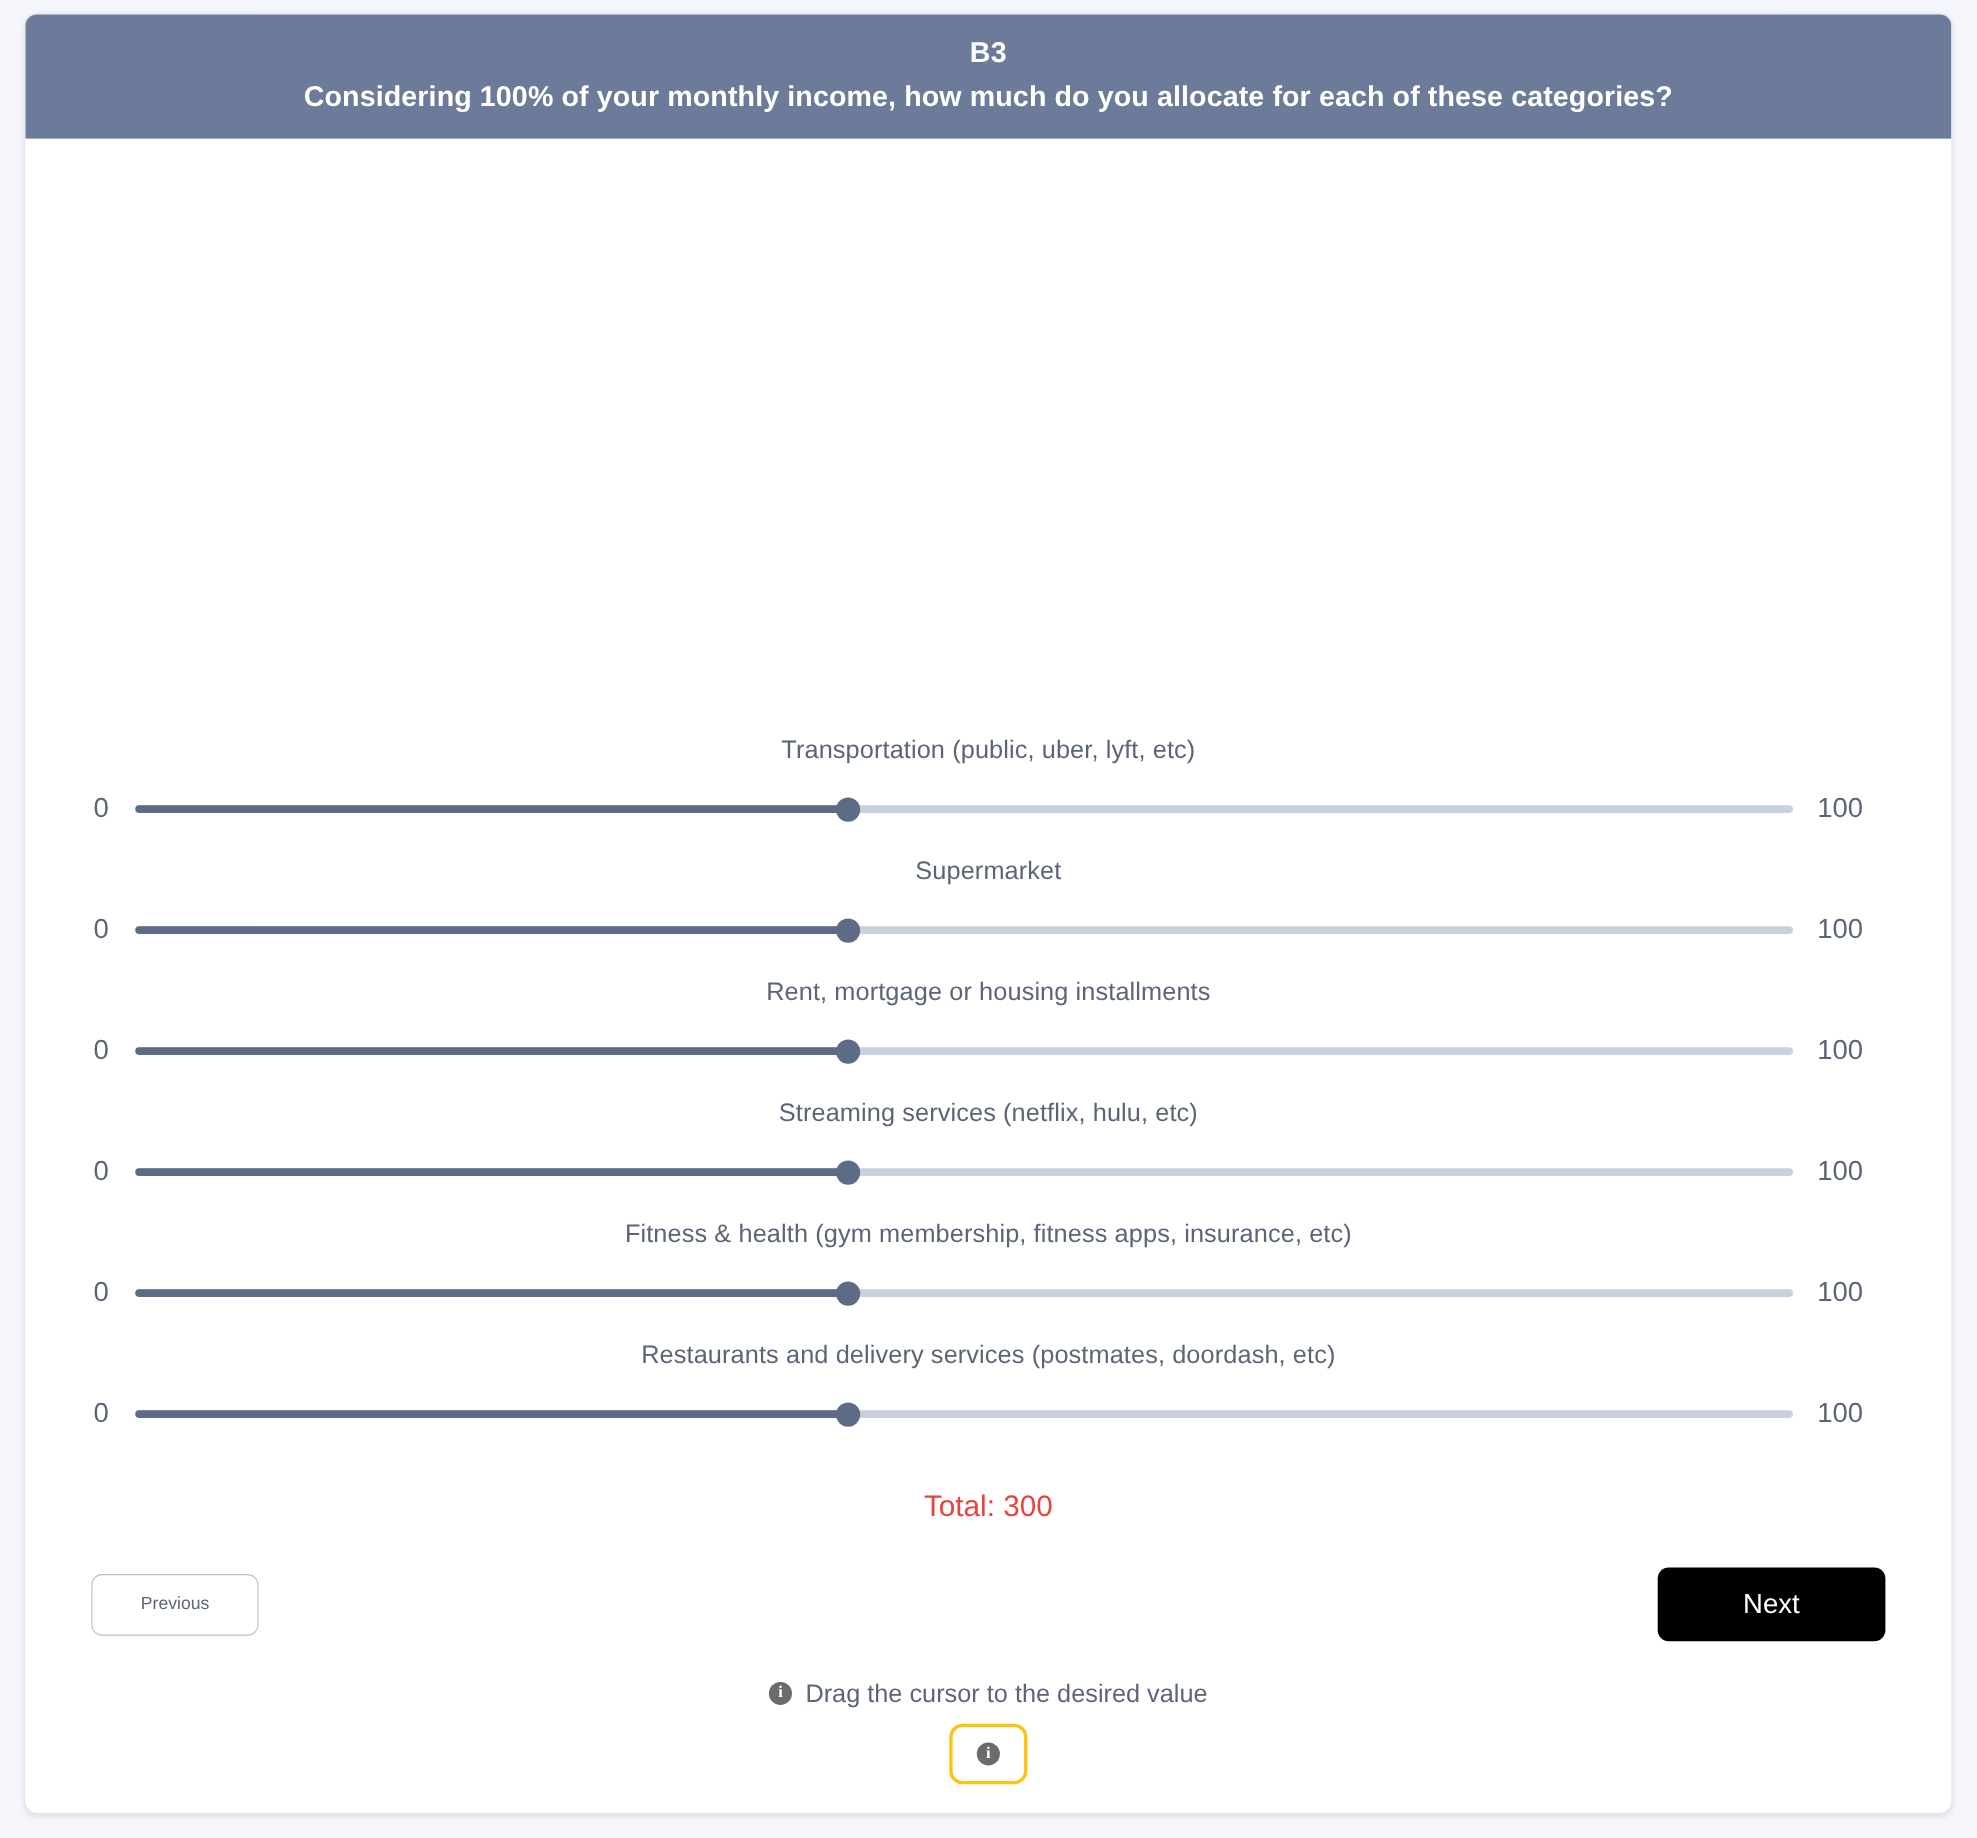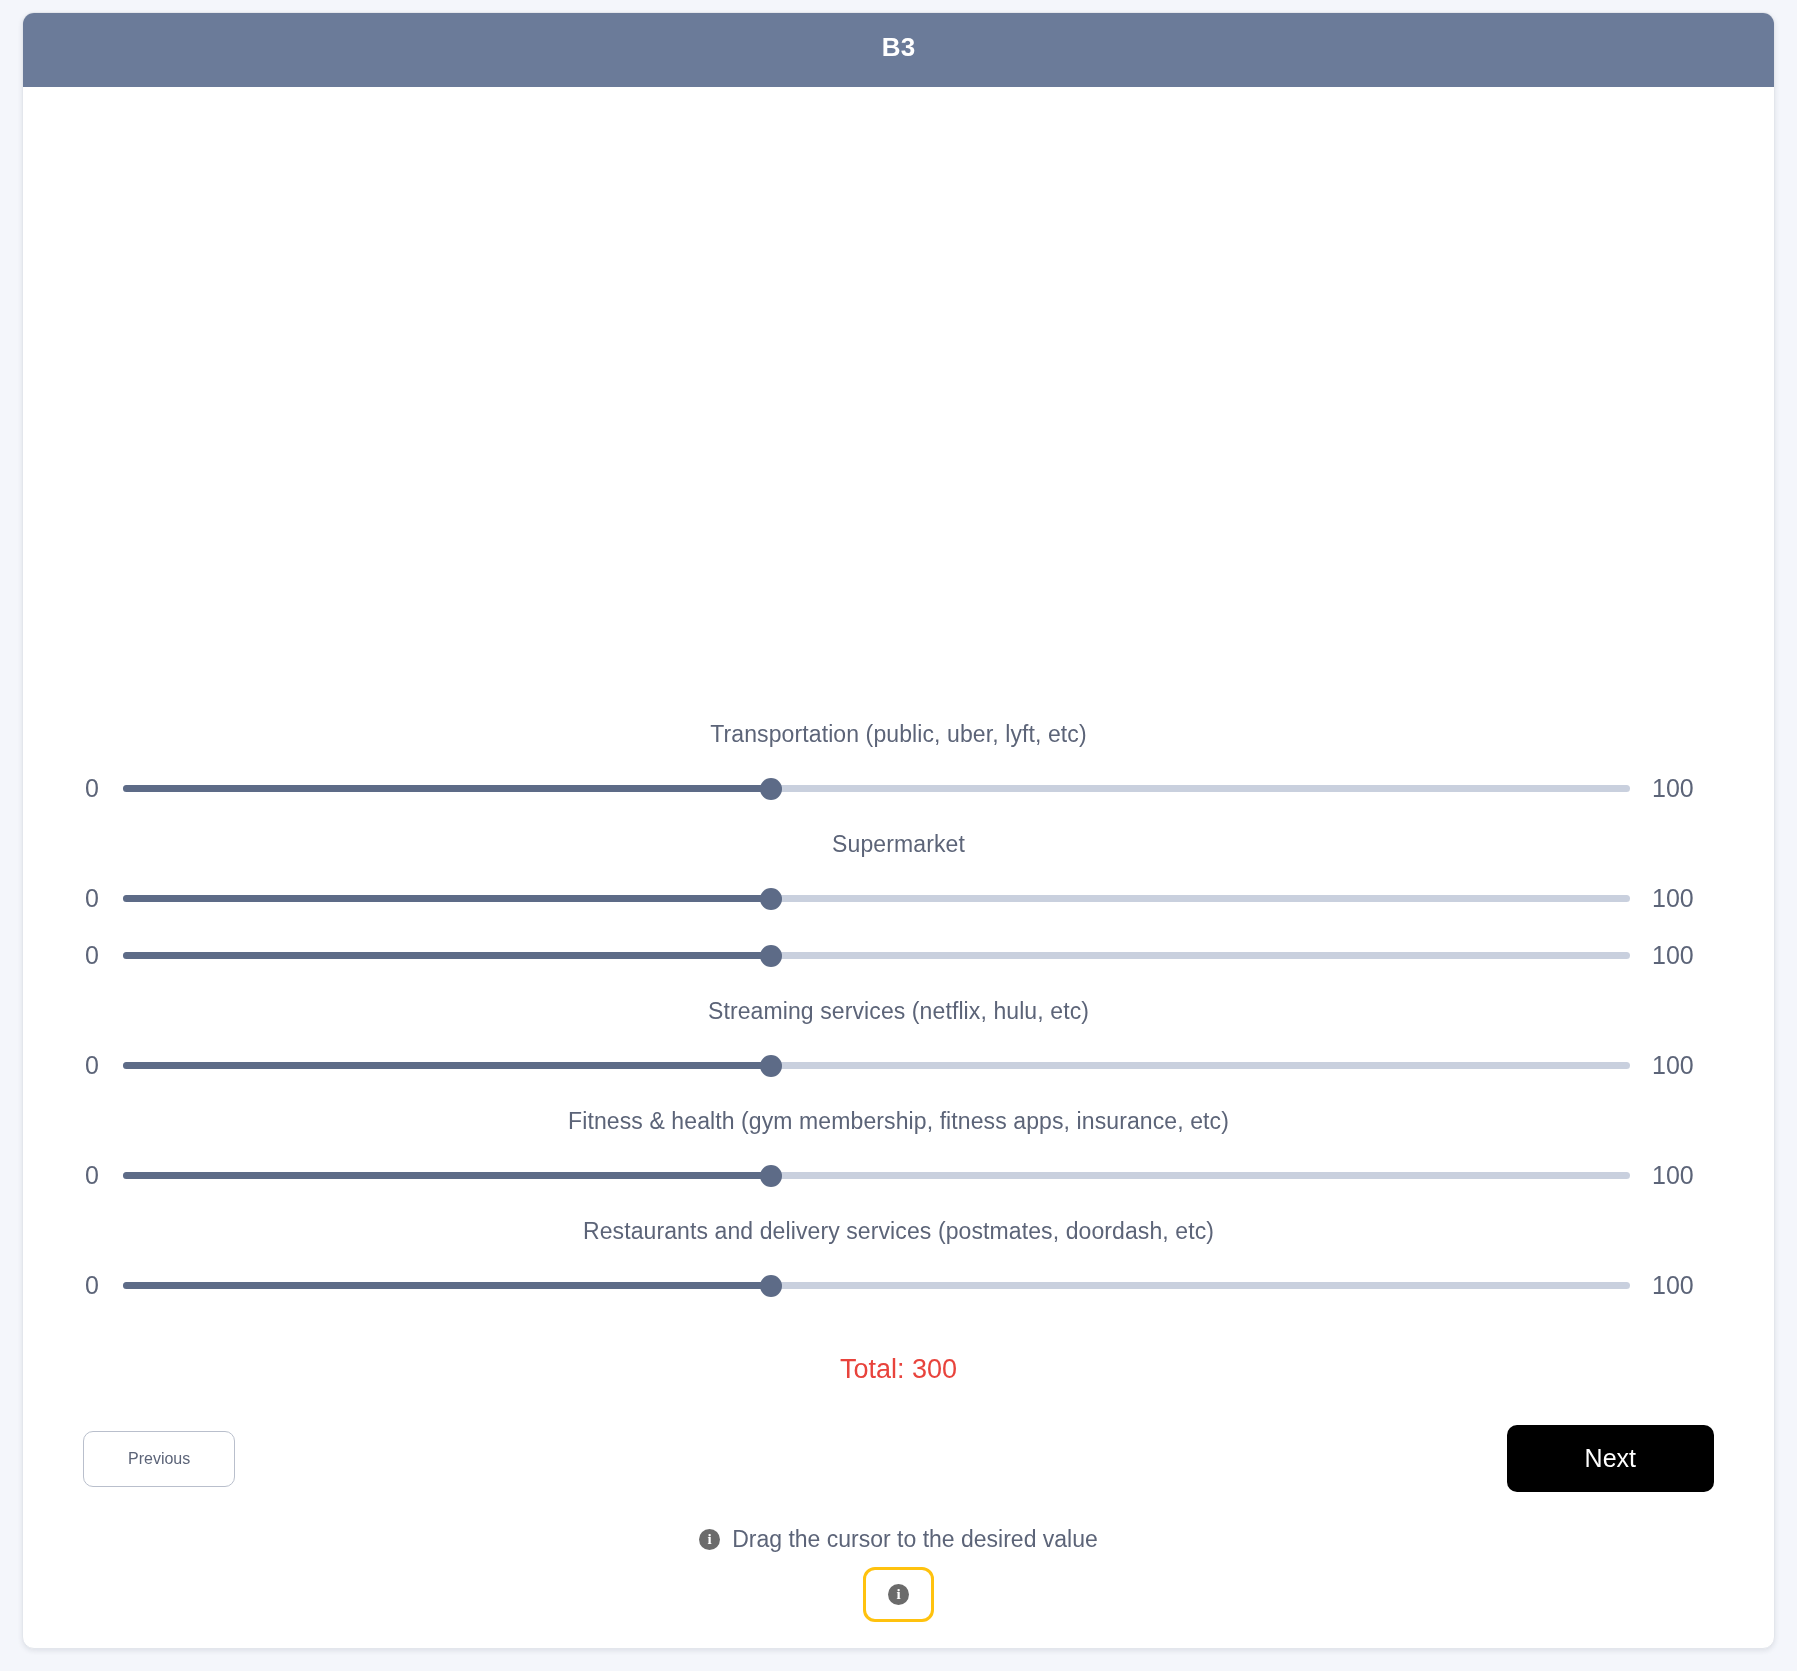--- a/index.html
+++ b/index.html
@@ -197,20 +197,21 @@
   }
 </style>
 </head>
 <body>
 
 <div class="page">
   <div class="card">
 
     <div class="card-header">
       <div class="header-code">B3</div>
+      <div class="header-question">Considering 100% of your monthly income, how much do you allocate for each of these categories?</div>
     </div>
 
     <div class="card-body">
 
       <div class="sliders">
 
         <div class="slider-block">
           <div class="slider-label">Transportation (public, uber, lyft, etc)</div>
           <div class="slider-row">
             <span class="endpoint">0</span>
@@ -230,20 +231,21 @@
             <div class="track-wrap">
               <div class="track-bg"></div>
               <div class="track-fill" style="width:43%"></div>
               <div class="thumb" style="left:43%"></div>
             </div>
             <span class="endpoint right">100</span>
           </div>
         </div>
 
         <div class="slider-block">
+          <div class="slider-label">Rent, mortgage or housing installments</div>
           <div class="slider-row">
             <span class="endpoint">0</span>
             <div class="track-wrap">
               <div class="track-bg"></div>
               <div class="track-fill" style="width:43%"></div>
               <div class="thumb" style="left:43%"></div>
             </div>
             <span class="endpoint right">100</span>
           </div>
         </div>

